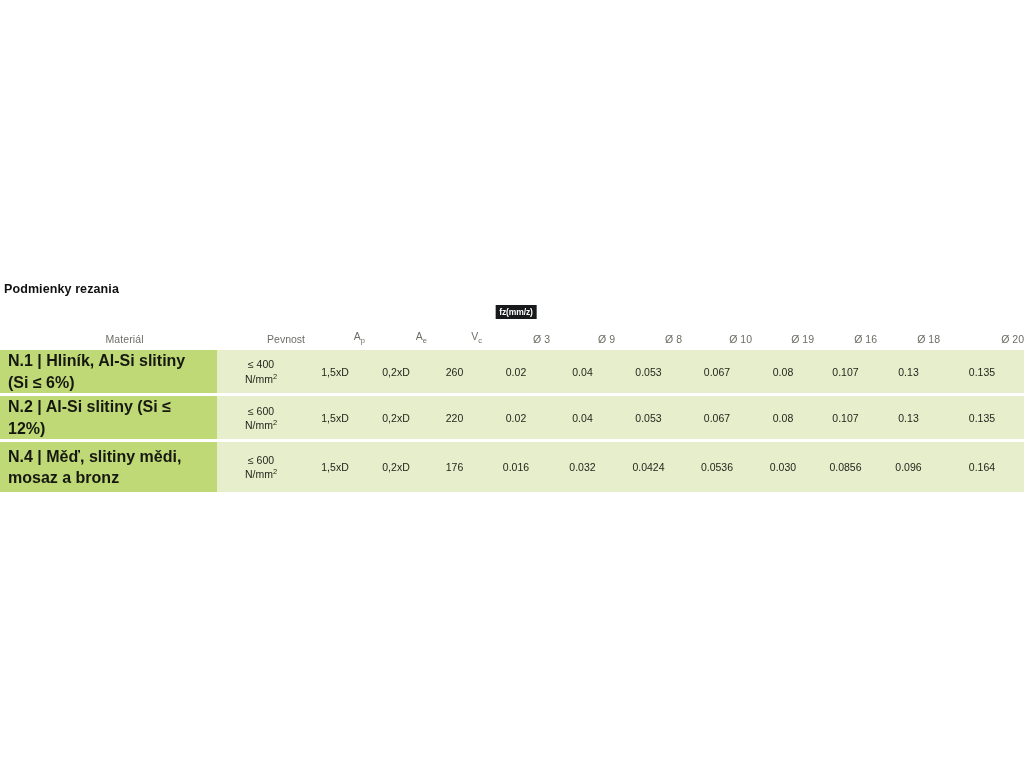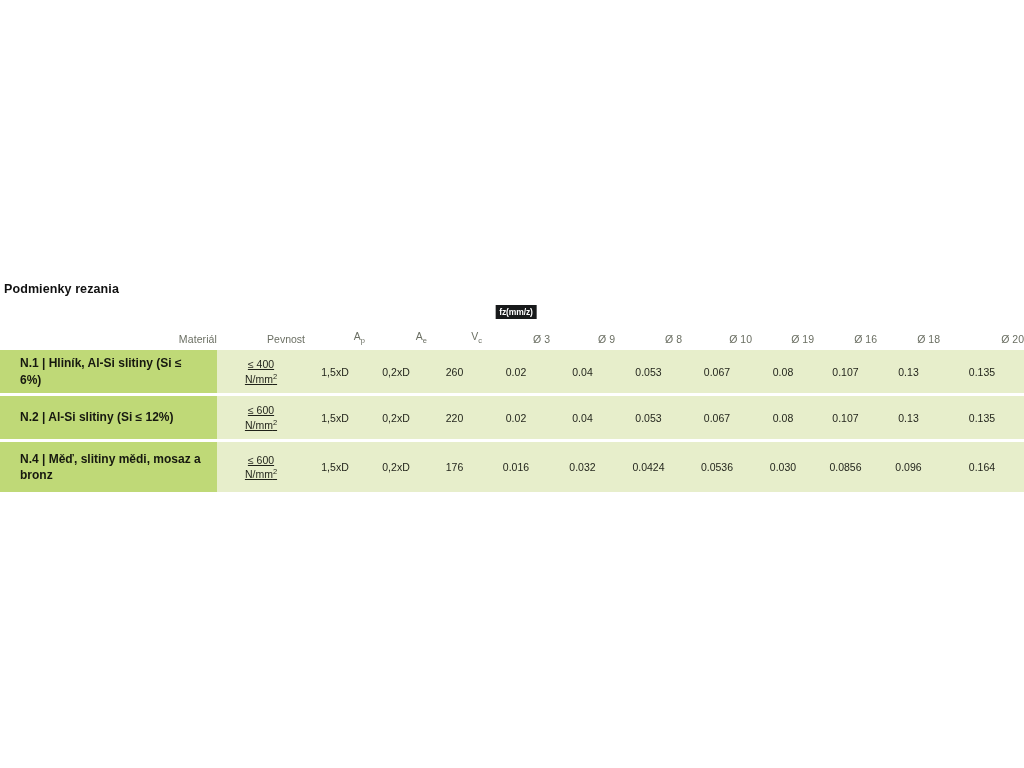--- a/index.html
+++ b/index.html
@@ -58,21 +58,21 @@
     font-size: 10.5px;
     font-weight: normal;
     color: #6b6f63;
     text-align: right;
     vertical-align: bottom;
     padding-bottom: 5px;
     background: #ffffff;
     position: relative;
   }
   .thead-row th.col-material {
-    text-align: right;
+    text-align: center;
     padding-left: 32px;
     letter-spacing: 0.1px;
   }
 
   .fz-badge {
     position: absolute;
     top: -13px;
     left: 50%;
     transform: translateX(-50%);
     background: #17191a;
@@ -100,30 +100,29 @@
   .data-row td {
     background: #e7eecb;
     font-size: 10.5px;
     color: #1f2119;
     text-align: center;
     height: 43px;
   }
   .data-row td.cell-material {
     background: #bfd977;
     text-align: left;
-    padding-left: 20px;
+    padding-left: 8px;
     padding-right: 14px;
     font-weight: bold;
-    font-size: 12px;
+    font-size: 16px;
     color: #16180f;
     line-height: 1.35;
   }
   .data-row td.cell-strength {
     line-height: 1.35;
-    text-decoration: underline;
   }
   .spacer-row td {
     height: 3px;
     background: #ffffff;
     padding: 0;
   }
   .row-tall td { height: 50px; }
 </style>
 </head>
 <body>

